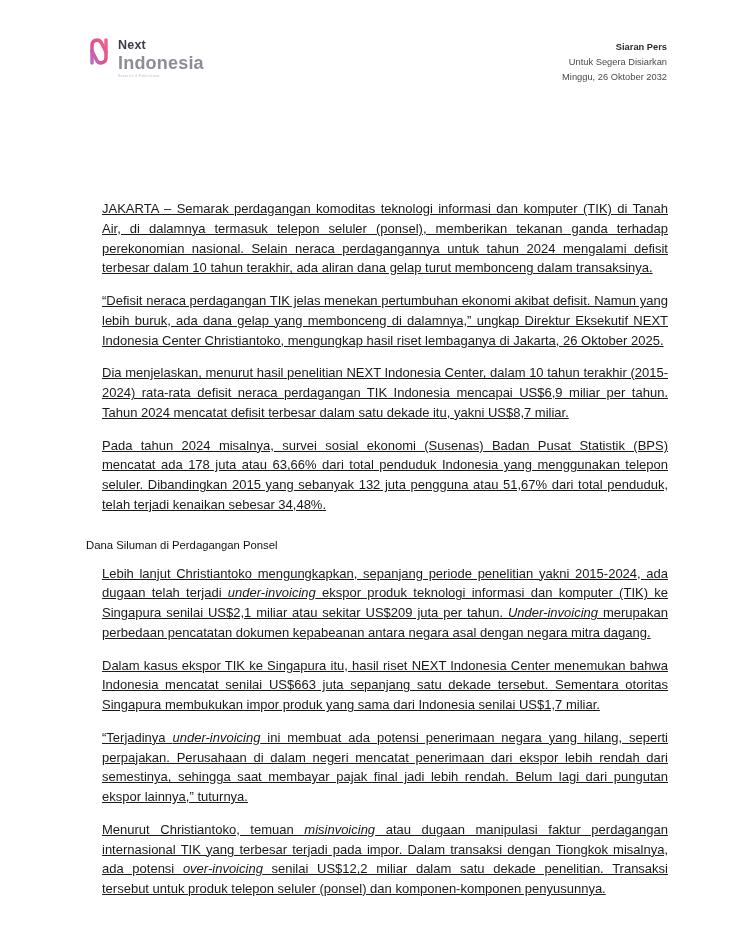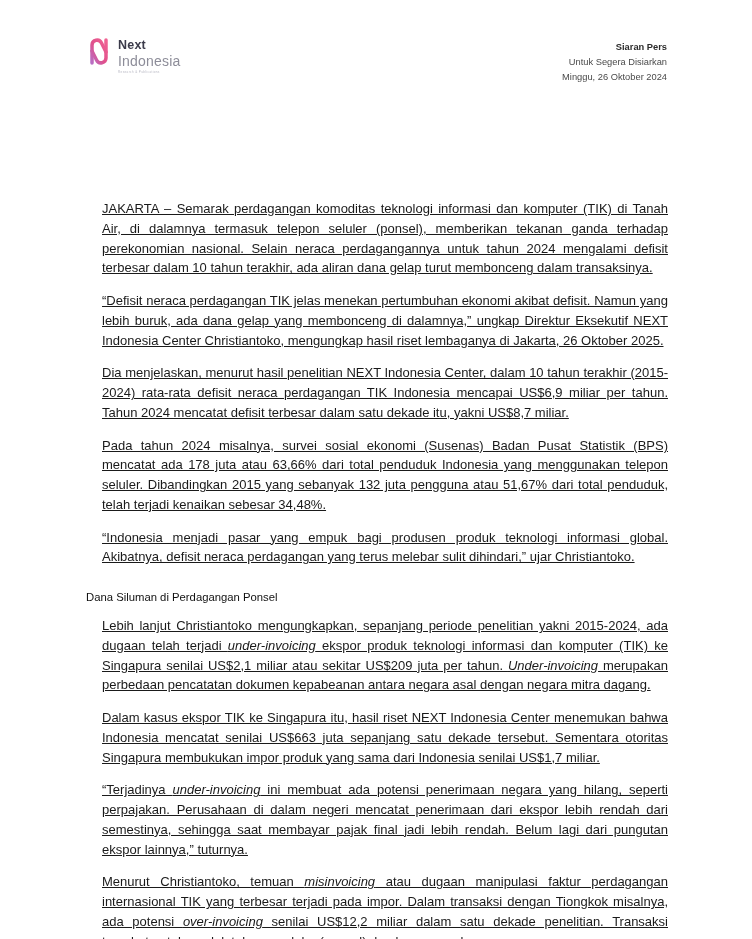--- a/index.html
+++ b/index.html
@@ -52,22 +52,22 @@
     line-height: 1;
     padding-top: 1px;
   }
   .logo-next {
     font-size: 12.5px;
     font-weight: bold;
     color: #3b3b4a;
     letter-spacing: 0.2px;
   }
   .logo-indonesia {
-    font-size: 14px;
-    font-weight: normal;
+    font-size: 18px;
+    font-weight: bold;
     color: #8d8d99;
     letter-spacing: 0.2px;
     margin-top: 2px;
   }
   .logo-tagline {
     font-size: 3.1px;
     color: #b9b9c4;
     letter-spacing: 0.35px;
     margin-top: 3px;
     white-space: nowrap;
@@ -147,33 +147,32 @@
       <div class="logo-words">
         <span class="logo-next">Next</span>
         <span class="logo-indonesia">Indonesia</span>
         <span class="logo-tagline">Research &amp; Publications</span>
       </div>
     </div>
 
     <div class="press-meta">
       <div class="pm-title">Siaran Pers</div>
       <div>Untuk Segera Disiarkan</div>
-      <div>Minggu, 26 Oktober 2024</div>
+      <div>Minggu, 26 Oktober 2032</div>
     </div>
 
   </div>
 
 
   <div class="doc-body">
 
     <p class="para">JAKARTA – Semarak perdagangan komoditas teknologi informasi dan komputer (TIK) di Tanah Air, di dalamnya termasuk telepon seluler (ponsel), memberikan tekanan ganda terhadap perekonomian nasional. Selain neraca perdagangannya untuk tahun 2024 mengalami defisit terbesar dalam 10 tahun terakhir, ada aliran dana gelap turut membonceng dalam transaksinya.</p>
     <p class="para">“Defisit neraca perdagangan TIK jelas menekan pertumbuhan ekonomi akibat defisit. Namun yang lebih buruk, ada dana gelap yang membonceng di dalamnya,” ungkap Direktur Eksekutif NEXT Indonesia Center Christiantoko, mengungkap hasil riset lembaganya di Jakarta, 26 Oktober 2025.</p>
     <p class="para">Dia menjelaskan, menurut hasil penelitian NEXT Indonesia Center, dalam 10 tahun terakhir (2015-2024) rata-rata defisit neraca perdagangan TIK Indonesia mencapai US$6,9 miliar per tahun. Tahun 2024 mencatat defisit terbesar dalam satu dekade itu, yakni US$8,7 miliar.</p>
     <p class="para">Pada tahun 2024 misalnya, survei sosial ekonomi (Susenas) Badan Pusat Statistik (BPS) mencatat ada 178 juta atau 63,66% dari total penduduk Indonesia yang menggunakan telepon seluler. Dibandingkan 2015 yang sebanyak 132 juta pengguna atau 51,67% dari total penduduk, telah terjadi kenaikan sebesar 34,48%.</p>
-    <p class="para">“Indonesia menjadi pasar yang empuk bagi produsen produk teknologi informasi global. Akibatnya, defisit neraca perdagangan yang terus melebar sulit dihindari,” ujar Christiantoko.</p>
 
     <h2 class="subhead">Dana Siluman di Perdagangan Ponsel</h2>
 
     <p class="para">Lebih lanjut Christiantoko mengungkapkan, sepanjang periode penelitian yakni 2015-2024, ada dugaan telah terjadi <em>under-invoicing</em> ekspor produk teknologi informasi dan komputer (TIK) ke Singapura senilai US$2,1 miliar atau sekitar US$209 juta per tahun. <em>Under-invoicing</em> merupakan perbedaan pencatatan dokumen kepabeanan antara negara asal dengan negara mitra dagang.</p>
     <p class="para">Dalam kasus ekspor TIK ke Singapura itu, hasil riset NEXT Indonesia Center menemukan bahwa Indonesia mencatat senilai US$663 juta sepanjang satu dekade tersebut. Sementara otoritas Singapura membukukan impor produk yang sama dari Indonesia senilai US$1,7 miliar.</p>
     <p class="para">“Terjadinya <em>under-invoicing</em> ini membuat ada potensi penerimaan negara yang hilang, seperti perpajakan. Perusahaan di dalam negeri mencatat penerimaan dari ekspor lebih rendah dari semestinya, sehingga saat membayar pajak final jadi lebih rendah. Belum lagi dari pungutan ekspor lainnya,” tuturnya.</p>
     <p class="para">Menurut Christiantoko, temuan <em>misinvoicing</em> atau dugaan manipulasi faktur perdagangan internasional TIK yang terbesar terjadi pada impor. Dalam transaksi dengan Tiongkok misalnya, ada potensi <em>over-invoicing</em> senilai US$12,2 miliar dalam satu dekade penelitian. Transaksi tersebut untuk produk telepon seluler (ponsel) dan komponen-komponen penyusunnya.</p>
 
   </div>
 

